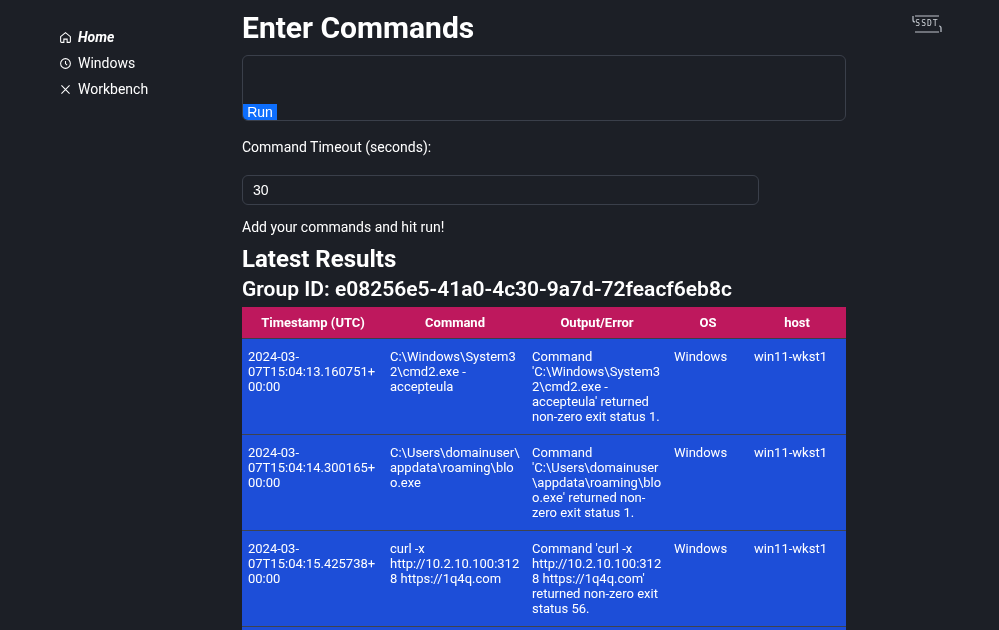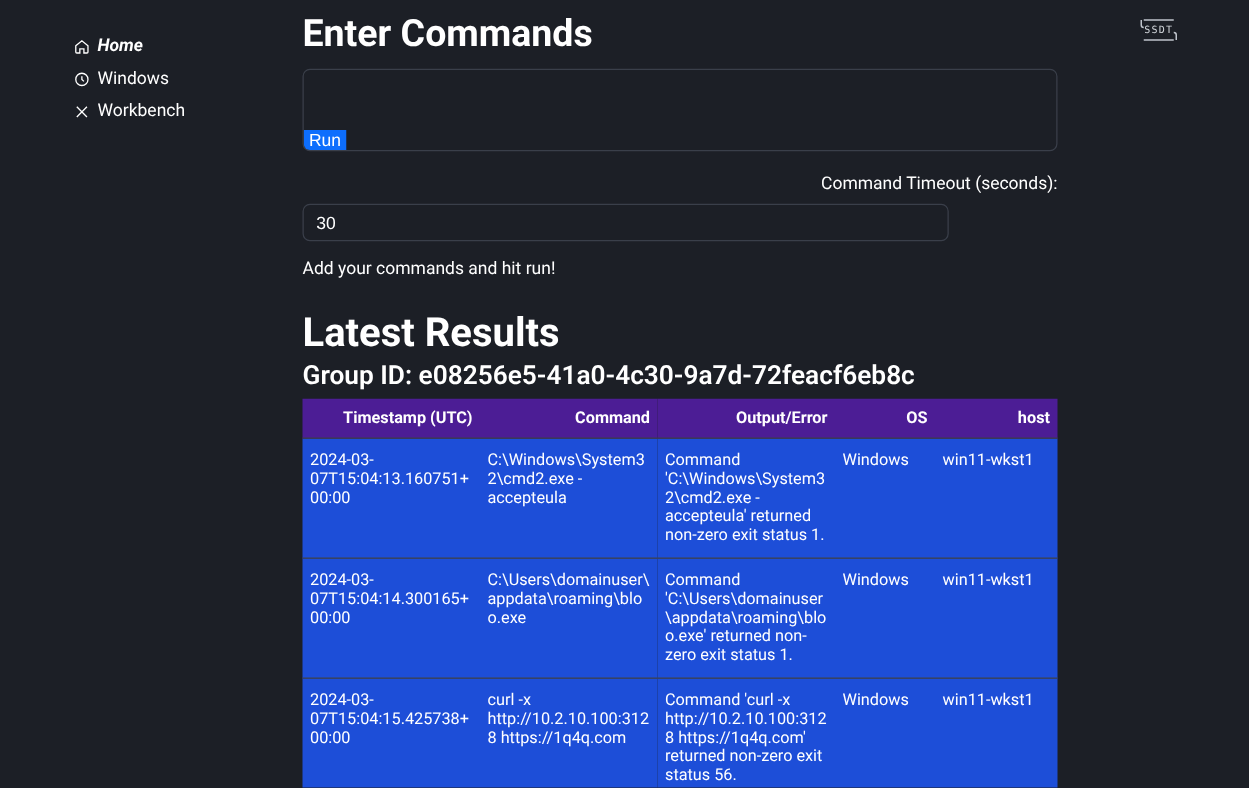--- a/index.html
+++ b/index.html
@@ -77,59 +77,58 @@
     width: 34px;
     min-width: 34px;
     font-size: 14px;
     cursor: pointer;
     display: flex;
     align-items: center;
     justify-content: center;
   }
   .timeout-label {
     margin-top: 18px;
-    margin-bottom: 8px;
-    font-size: 14px;
-    text-align: right;
+    margin-bottom: 20px;
+    font-size: 14px;
   }
   .timeout-input {
     width: 517px;
     background: transparent;
     border: 1px solid #3a3f4a;
     border-radius: 6px;
     color: #fff;
     padding: 6px 10px;
     font-size: 14px;
     outline: none;
   }
   .hint {
     margin-top: 14px;
     font-size: 14px;
   }
   .section-title {
-    font-size: 32px;
+    font-size: 24px;
     font-weight: 700;
-    margin-top: 24px;
+    margin-top: 10px;
     margin-bottom: 4px;
   }
   .group-line {
     font-size: 21px;
     font-weight: 600;
     margin-bottom: 6px;
   }
 
   .table {
     width: 604px;
     border-collapse: collapse;
     table-layout: fixed;
   }
   .table th {
-    background: #4c1d95;
-    color: #fff;
-    text-align: right;
+    background: #be185d;
+    color: #fff;
+    text-align: center;
     font-weight: 700;
     font-size: 13px;
     padding: 8px 6px;
     border-bottom: 1px solid #3a3f4a;
   }
   .table td {
     background: #1d4ed8;
     color: #fff;
     font-size: 13px;
     padding: 10px 6px;

